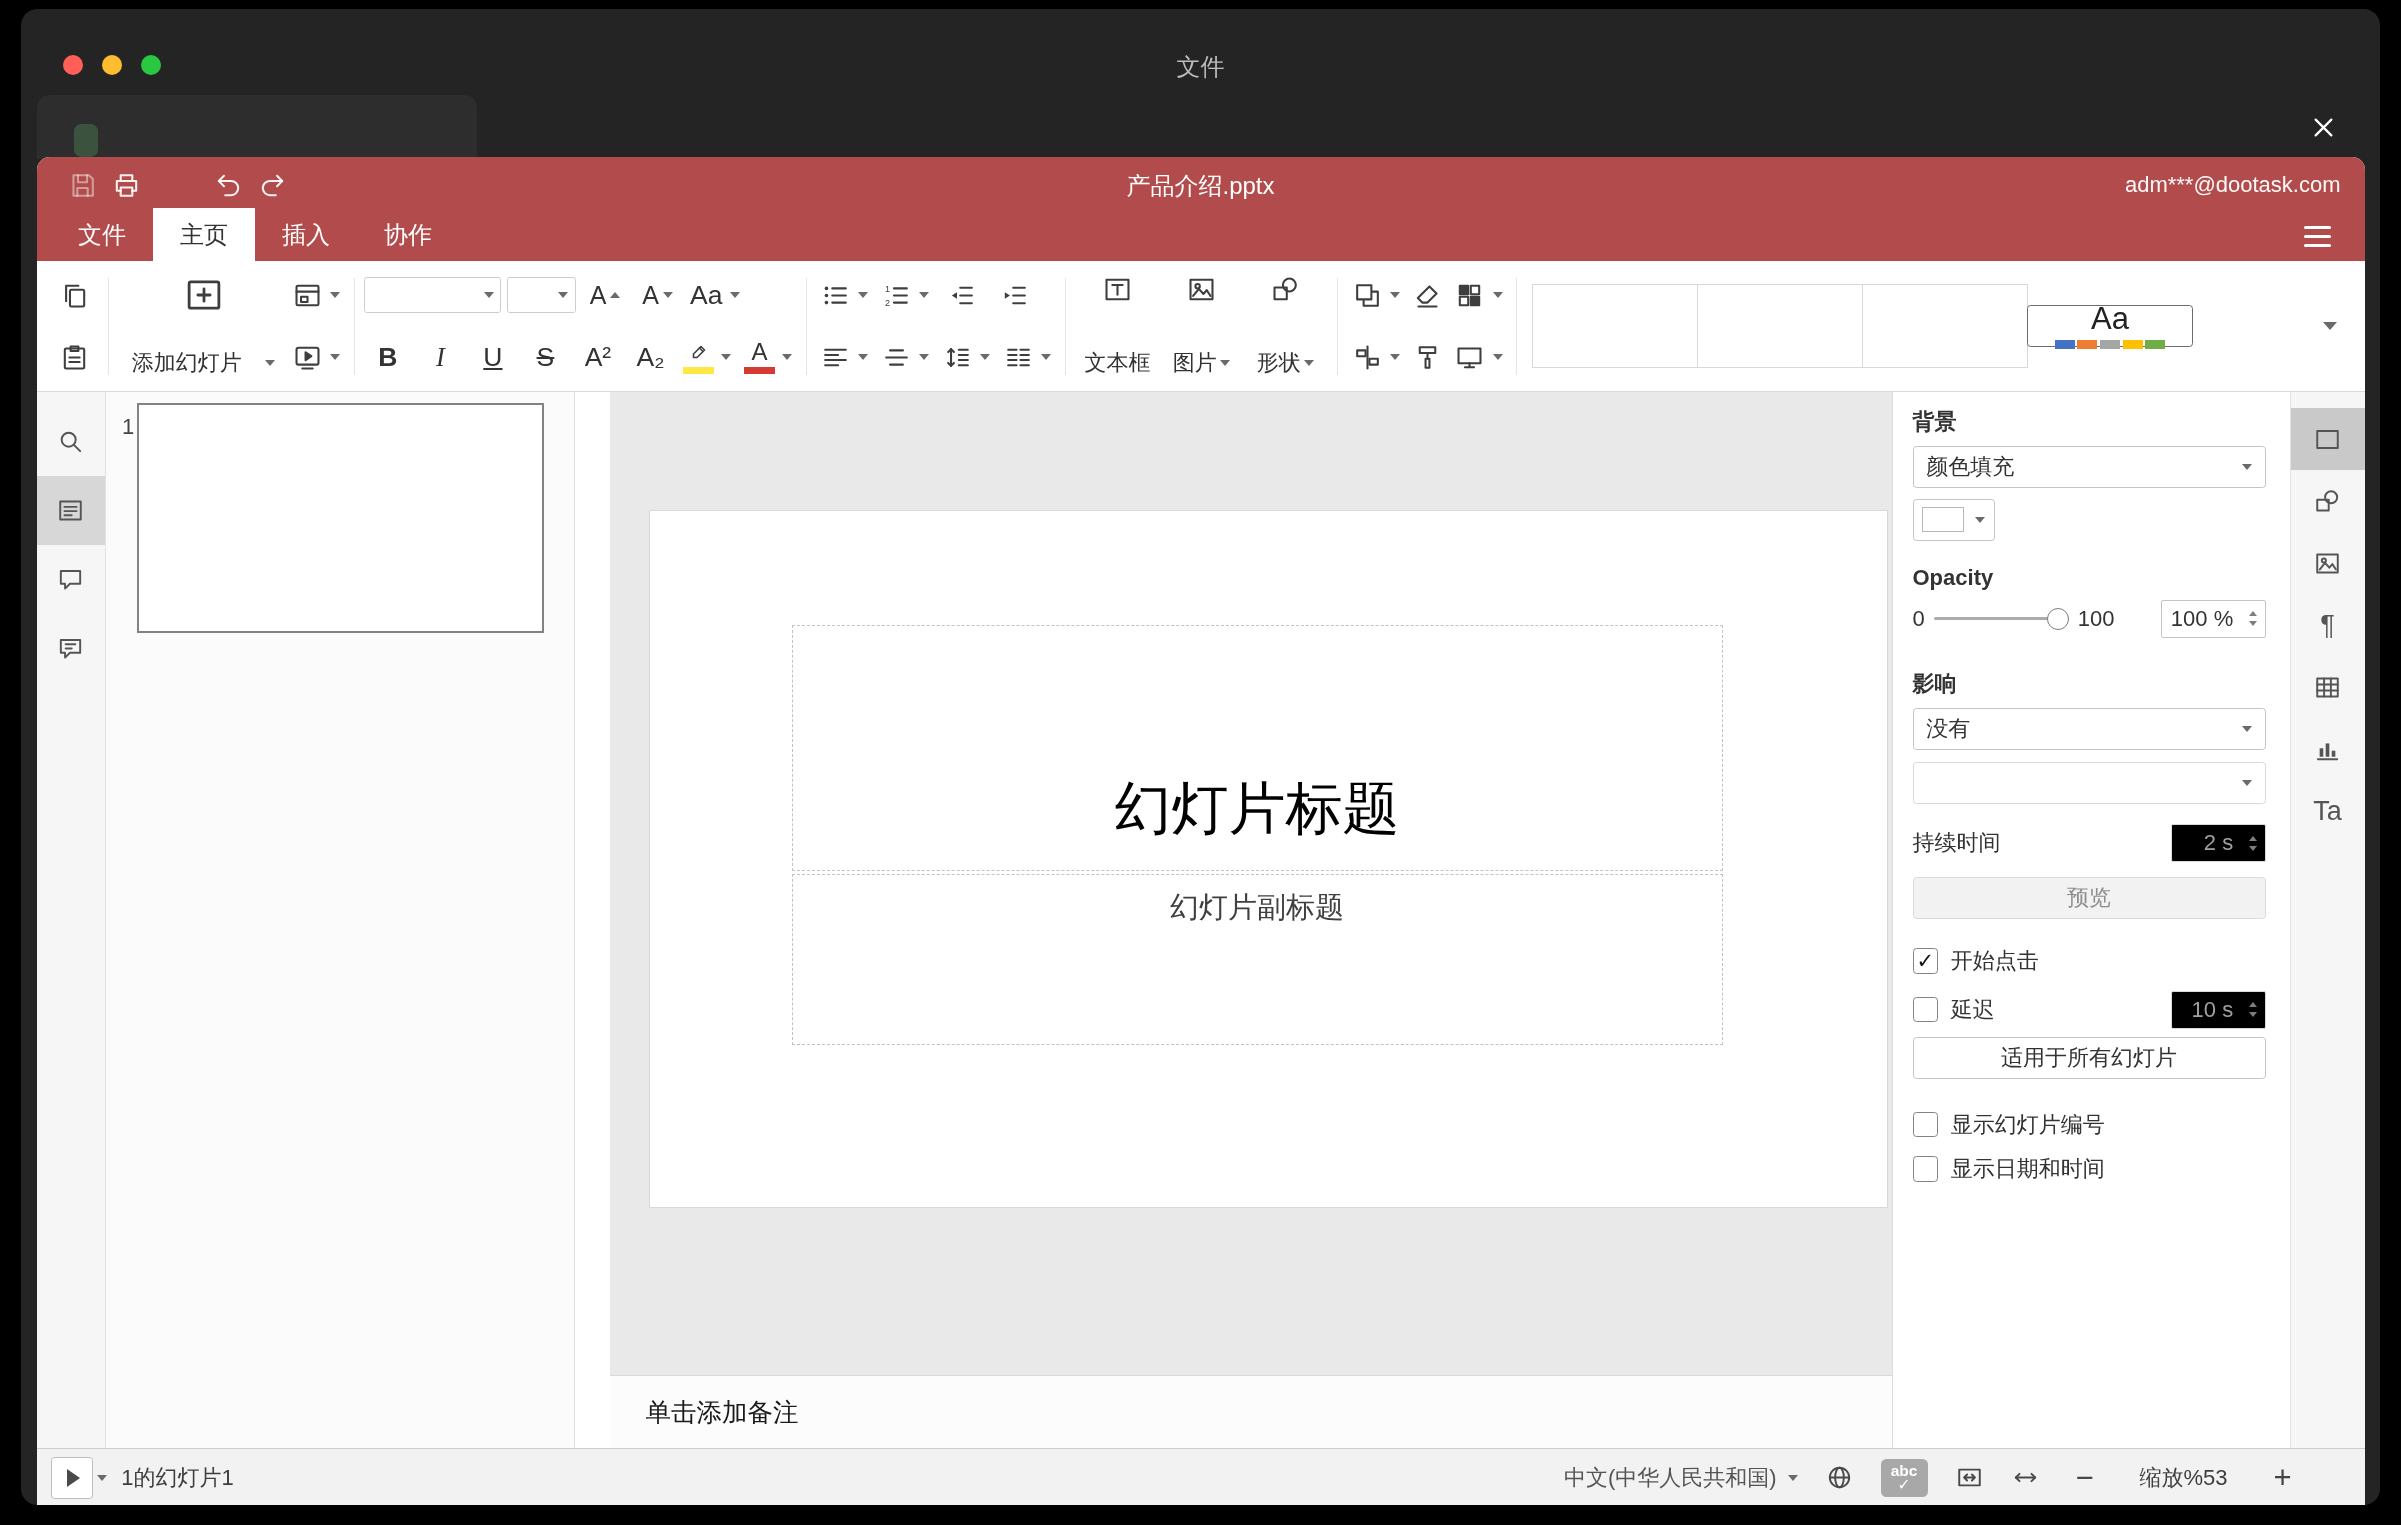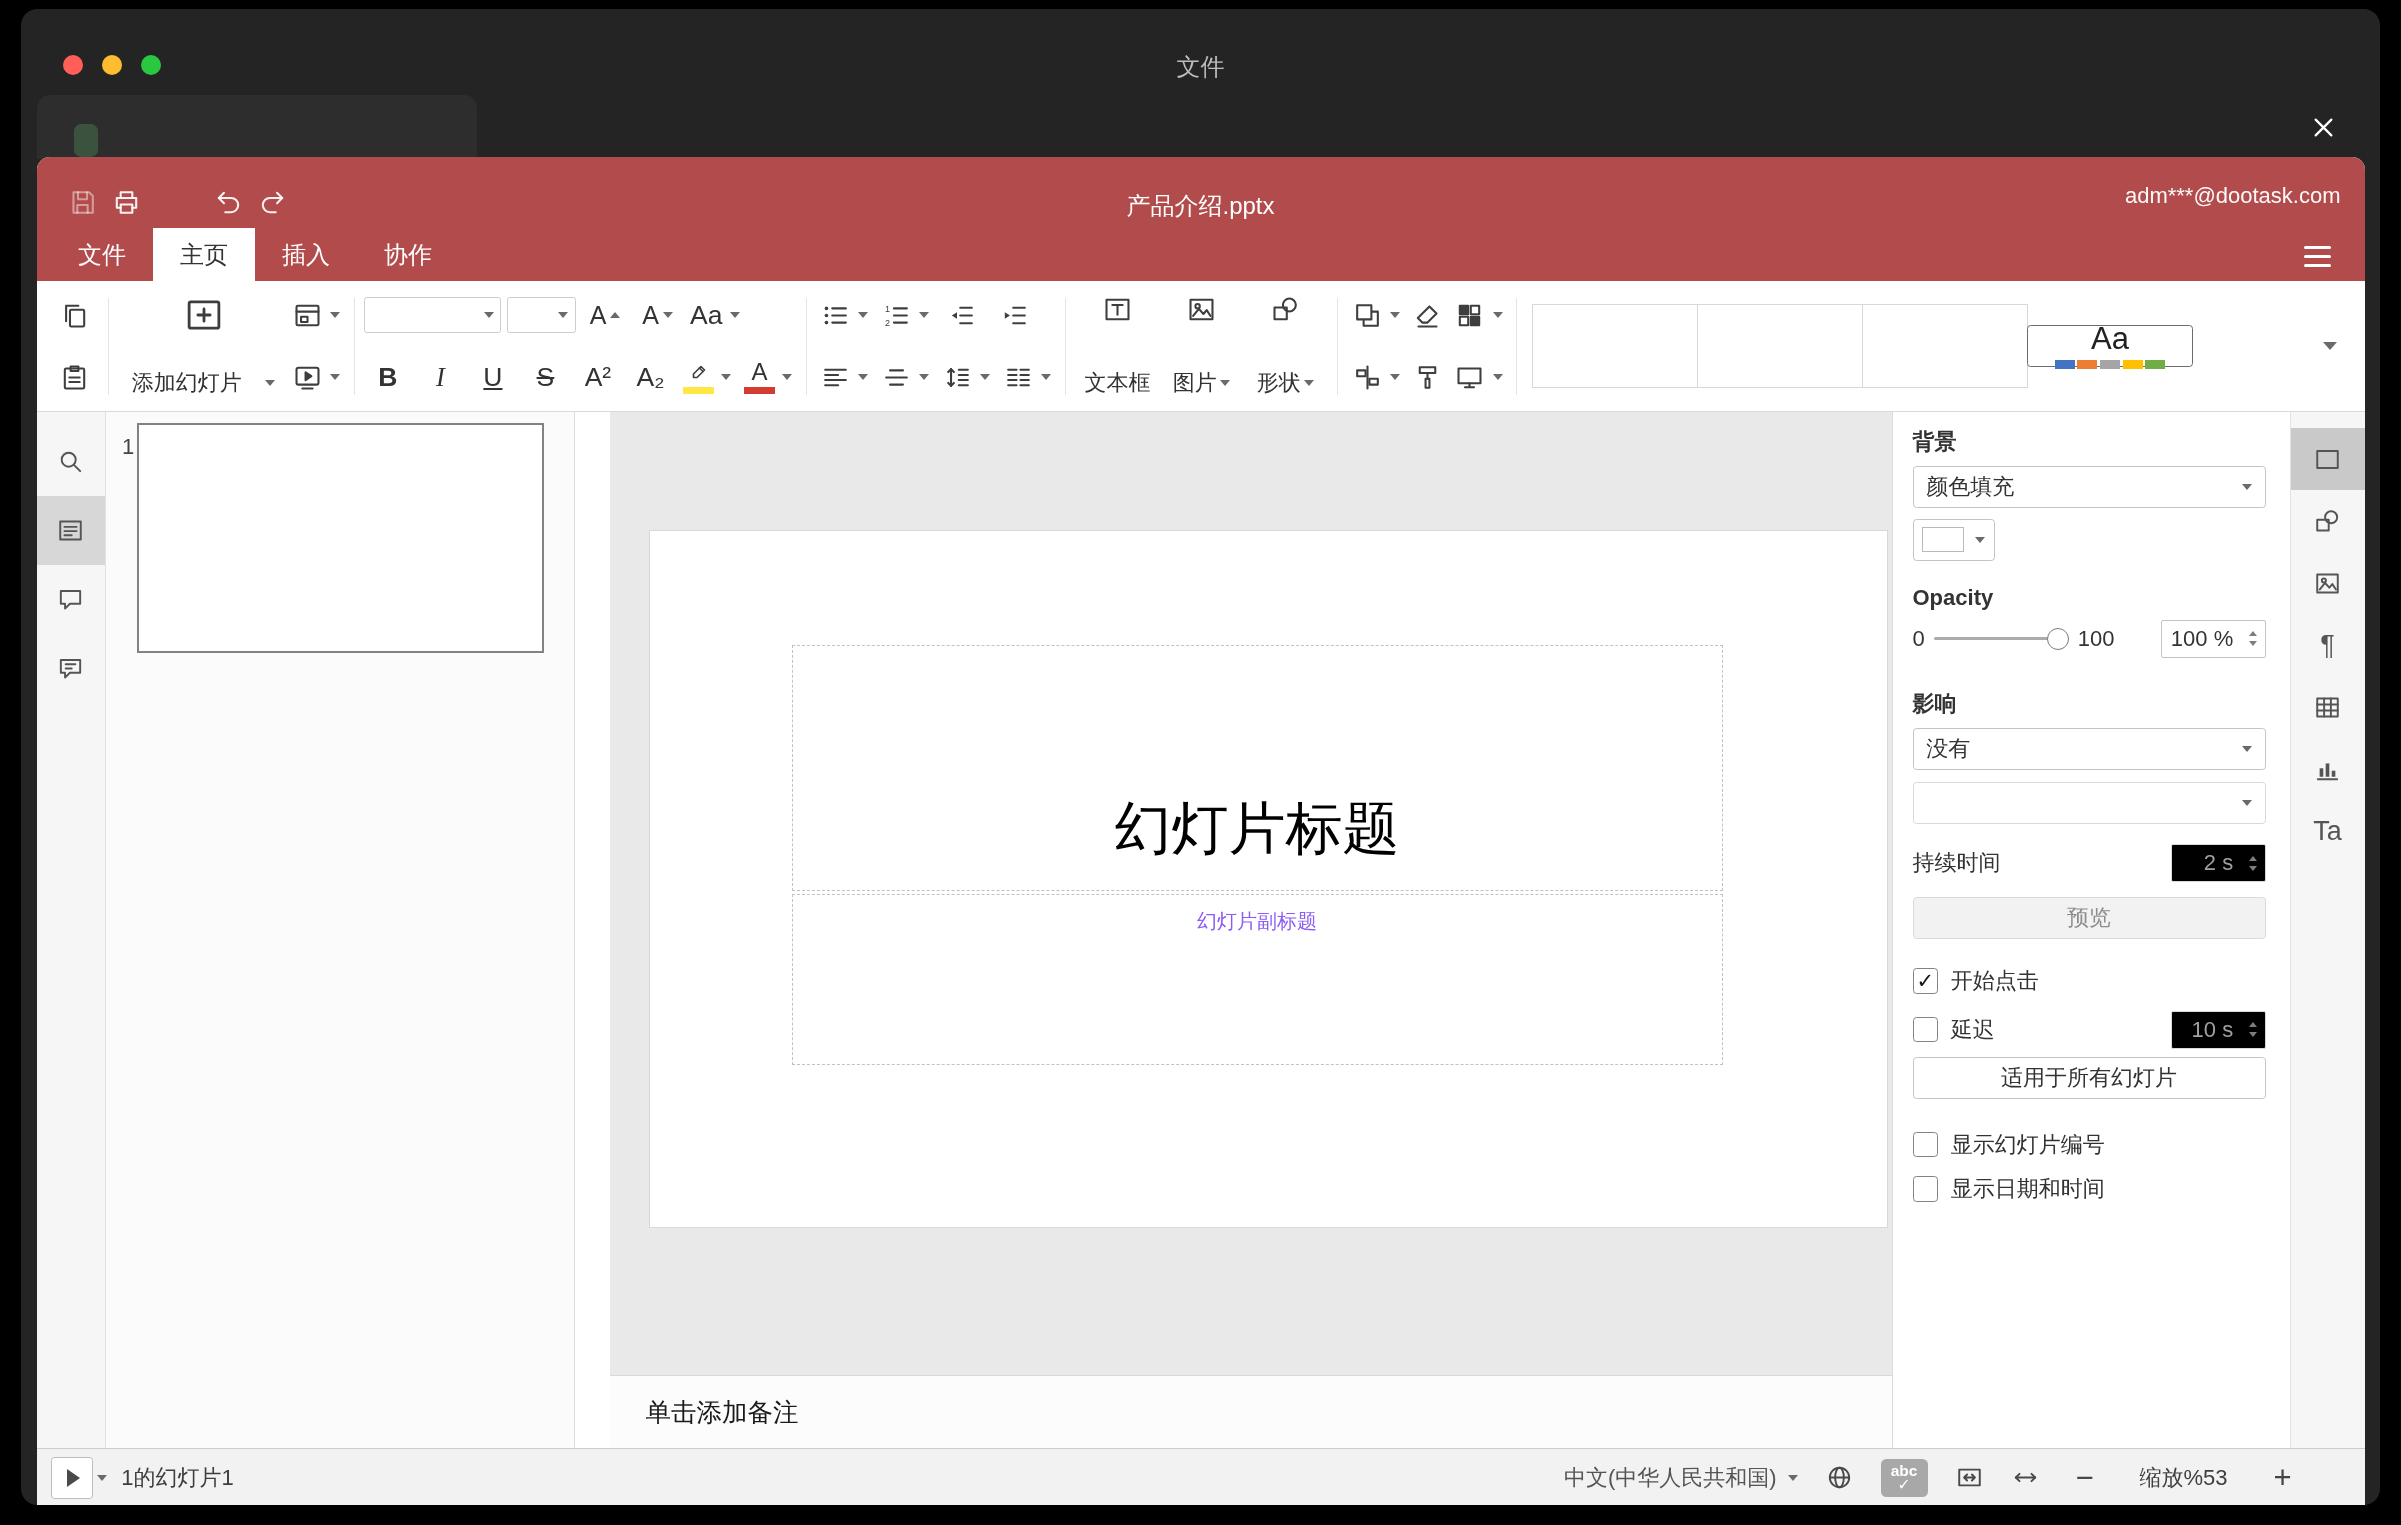--- a/index.html
+++ b/index.html
@@ -19,21 +19,21 @@
   .wtitle{position:absolute;left:0;right:0;top:42px;text-align:center;color:#bdbdbd;font-size:24px;}
   .remnant{position:absolute;left:15.5px;top:86px;width:440px;height:64px;background:#2d2d2d;border-radius:12.8px 12.8px 0 0;}
   .avrem{position:absolute;left:53px;top:115px;width:24px;height:33px;border-radius:7.3px;background:#3f5b43;opacity:.8;}
   .closex{position:absolute;right:31px;top:93px;width:51px;height:51px;display:flex;align-items:center;justify-content:center;color:#fff;}
 
   
   .editor{position:absolute;left:15.5px;top:148px;width:2328px;height:1349px;display:flex;flex-direction:column;background:#fff;border-radius:12.8px 12.8px 0 0;overflow:hidden;}
 
   
   .rhdr{flex:0 0 104px;background:#b24c4c;position:relative;}
-  .hrow1{height:51px;display:flex;align-items:flex-start;padding:5.5px 24px 0 24px;position:relative;color:#fff;margin-top:20px;}
+  .hrow1{height:51px;display:flex;align-items:center;padding:5.5px 24px 0 24px;position:relative;color:#fff;}
   .qbtn{width:44px;height:40px;display:flex;align-items:center;justify-content:center;color:rgba(255,255,255,.92);}
   .qbtn.dim{color:rgba(255,255,255,.45);}
   .qgap{width:58px;}
   .doctitle{position:absolute;left:50%;transform:translateX(-50%);top:12.8px;font-size:24px;color:#fff;}
   .email{margin-left:auto;font-size:22px;color:rgba(255,255,255,.96);}
   .tabs{height:53px;display:flex;align-items:stretch;padding-left:14.6px;position:relative;margin-top:0;}
   .tab{display:flex;align-items:center;padding:0 27px;color:#fff;font-size:24px;}
   .tab.active{background:#fff;color:#333;}
   .burger{position:absolute;right:27px;top:12.8px;width:40px;height:31px;display:flex;flex-direction:column;justify-content:center;gap:6.4px;align-items:center;}
   .burger span{width:27px;height:2.7px;background:#fff;border-radius:1.8px;}
@@ -82,21 +82,21 @@
   .thumbs{flex:0 0 469px;background:#fbfbfb;border-right:0.9px solid #dcdcdc;position:relative;}
   .tnum{position:absolute;left:16.4px;top:22px;font-size:22px;color:#444;}
   .thumb{position:absolute;left:31px;top:11px;width:407px;height:230px;background:#fff;border:2.7px solid #828282;}
   .center{flex:1;display:flex;flex-direction:column;min-width:0;padding-left:35px;}
   .canvas{flex:1;background:#e9e9e9;position:relative;overflow:hidden;}
   .slide{position:absolute;left:40px;top:119px;width:1237px;height:696px;background:#fff;box-shadow:0 0 0 0.9px #d6d6d6;}
   .ph{position:absolute;border:1.8px dashed #c2c2c2;display:flex;justify-content:center;}
   .ph.t{left:142px;top:114px;width:931px;height:246px;align-items:flex-end;padding-bottom:22px;}
   .ph.t span{font-size:57px;color:#000;}
   .ph.st{left:142px;top:363px;width:931px;height:171px;align-items:flex-start;padding-top:12.8px;}
-  .ph.st span{font-size:20px;color:#8b5cf6;}
+  .ph.st span{font-size:29px;color:#404040;}
   .notes{flex:0 0 73px;background:#fcfcfc;border-top:0.9px solid #d8d8d8;display:flex;align-items:center;padding-left:36px;}
   .notes span{font-size:25.5px;color:#1a1a1a;}
 
   
   .rpanel{flex:0 0 398px;background:#fff;border-left:0.9px solid #dcdcdc;padding:12.8px 24px 0 20px;font-size:22px;color:#333;overflow:hidden;}
   .rpt{font-weight:700;font-size:22px;margin:1.8px 0 9px;}
   .rpt.mt26{margin-top:24px;}
   .rpt.mt34{margin-top:31px;}
   .sel{height:42px;border:0.9px solid #c4c4c4;border-radius:3.6px;display:flex;align-items:center;justify-content:space-between;padding:0 12.8px;background:#fff;}
   .sel.small{width:82px;margin-top:11px;padding:0 8.2px;}

